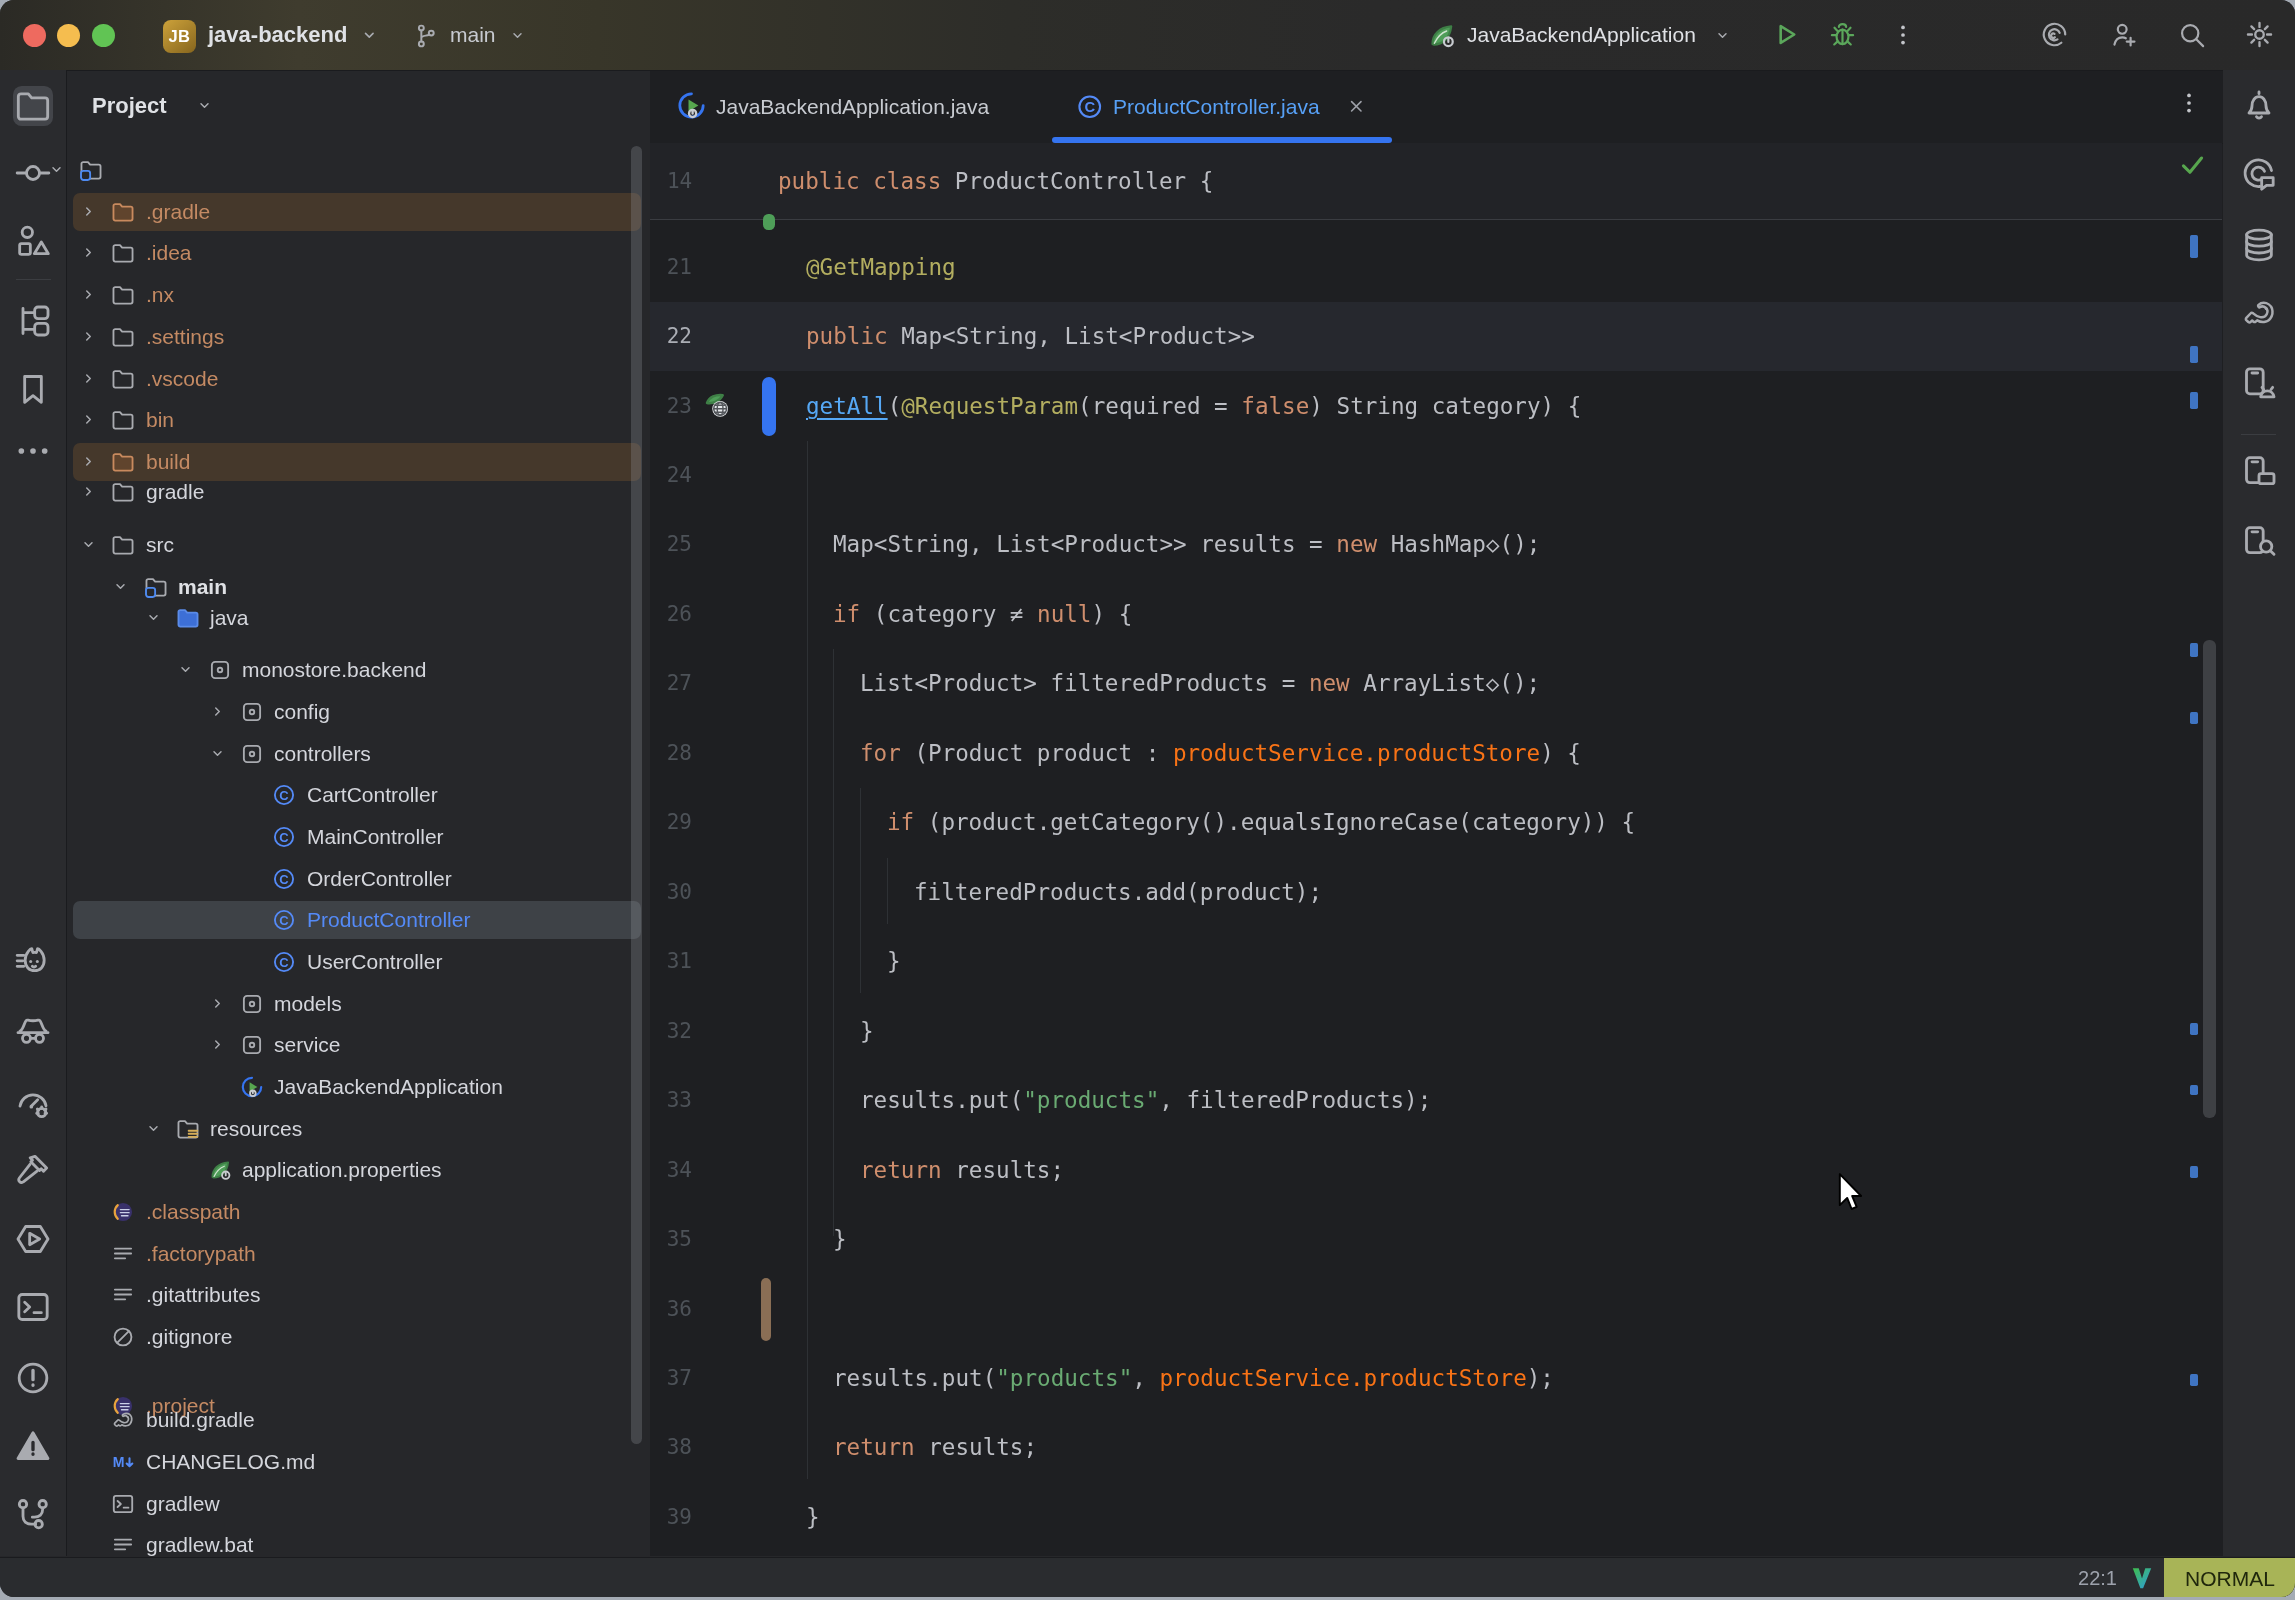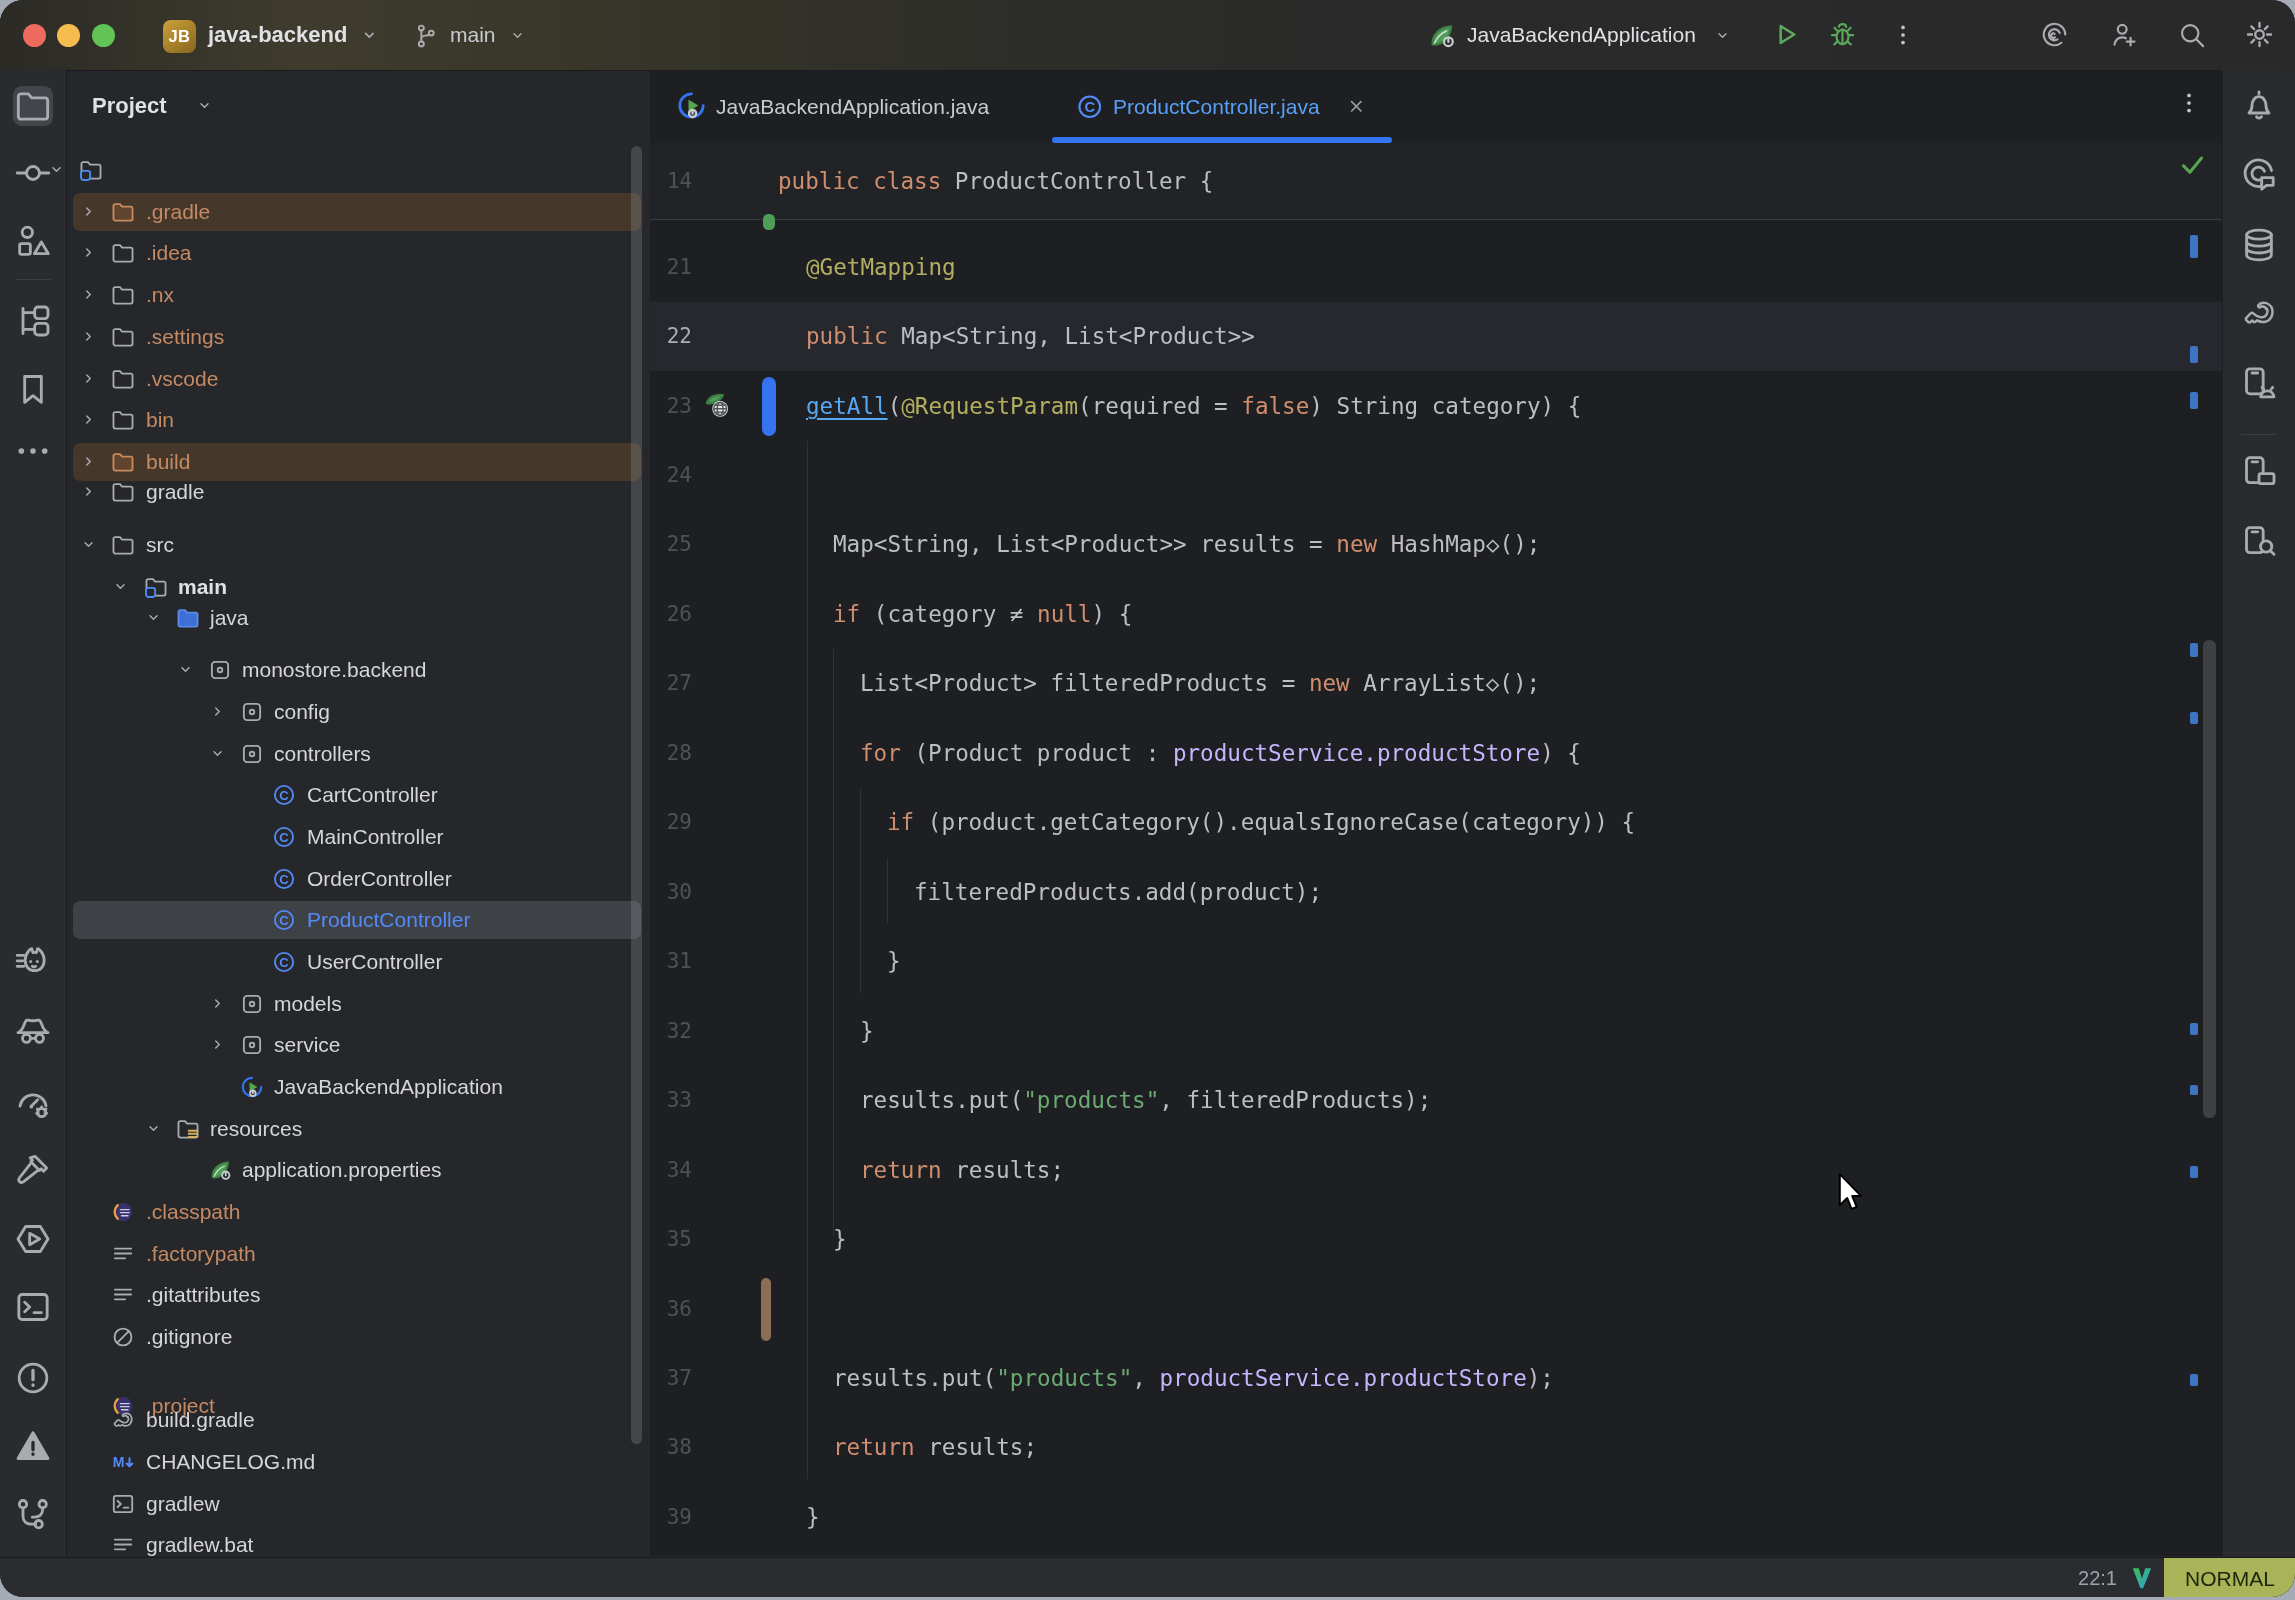--- a/index.html
+++ b/index.html
@@ -1,18 +1,18 @@
 <!DOCTYPE html>
 <html style="font-size:14px"><head>
 <meta charset="utf-8">
 <style>
   html,body{margin:0;padding:0;background:#A4ABB4;width:2295px;height:1601px;
     font-family:"Liberation Sans","DejaVu Sans",sans-serif;-webkit-font-smoothing:antialiased;
     user-select:none;cursor:default;overflow:hidden;}
-  #win{position:absolute;left:0;top:0;width:2295px;height:1597px;border-radius:23px;overflow:hidden;background:#26272A;}
+  #win{position:absolute;left:0;top:0;width:2295px;height:1597px;border-radius:14px;overflow:hidden;background:#26272A;}
   .abs{position:absolute;}
   .mono{font-family:"DejaVu Sans Mono","Liberation Mono",monospace;}
   
   #titlebar{position:absolute;left:0;top:0;width:2295px;height:70px;
     background:linear-gradient(90deg,#2B2A25 0%,#3F3C2E 13%,#383629 26%,#2D2D29 44%,#2A2A2A 60%,#292929 100%);
     border-bottom:0.9px solid #1A1B1E;}
   .light{position:absolute;top:24px;width:23.4px;height:23.4px;border-radius:50%;}
   #jb-logo{position:absolute;left:163px;top:20px;width:33px;height:33px;border-radius:7.8px;
     background:linear-gradient(140deg,#CDA23A,#86651E);color:#fff;font-weight:700;font-size:16.5px;
     display:flex;align-items:center;justify-content:center;letter-spacing:0.4px;}
@@ -41,21 +41,21 @@
   
   #editor-bg{position:absolute;left:650px;top:71px;width:1573px;height:1485px;background:#1E1F22;}
   #tabbar{position:absolute;left:650px;top:71px;width:1573px;height:72px;border-bottom:0.9px solid #1A1B1E;}
   .tab-label{position:absolute;top:0;height:72px;line-height:72px;font-size:21px;}
   #tab-underline{position:absolute;left:402px;top:66px;width:340px;height:6px;border-radius:3.5px;background:#3574F0;}
   #sticky{position:absolute;left:650px;top:143px;width:1572px;height:76px;background:#222327;border-bottom:0.9px solid #3A3C41;}
   .lnum{position:absolute;left:-7.8px;width:50px;text-align:right;font-size:21px;color:#4D5258;}
   .lnum.cur{color:#ABAEB5;}
   .ctoks{position:absolute;left:0;font-size:22.6px;white-space:pre;}
   .kw{color:#CF8E6D;} .ann{color:#B3AE60;} .m{color:#56A8F5;text-decoration:underline;text-decoration-thickness:1.7px;text-underline-offset:4.3px;}
-  .str{color:#6AAB73;} .f{color:#c4b5fd;} .p{color:#BCBEC4;}
+  .str{color:#6AAB73;} .f{color:#f97316;} .p{color:#BCBEC4;}
   .guide{position:absolute;width:0.9px;background:#2E3135;}
   .rmark{position:absolute;left:2190px;width:7.8px;border-radius:1.7px;background:#3F74C2;}
   .curline{position:absolute;left:650px;width:1572px;height:69px;background:#26282E;}
   
   #statusbar{position:absolute;left:0;top:1557px;width:2295px;height:41px;background:#2A2C2F;border-top:0.9px solid #1A1B1E;}
   #caret-pos{position:absolute;left:2039px;top:0;width:78px;height:41px;line-height:41px;text-align:right;font-size:20px;color:#9DA2AC;}
   #vim-icon{position:absolute;left:2129px;top:7px;width:26px;height:26px;}
   #vim-mode{position:absolute;left:2164px;top:0;width:132px;height:41px;background:#A8B457;color:#20270C;
     display:flex;align-items:center;justify-content:center;font-size:21px;}
   #cursor{position:absolute;left:1834px;top:1172px;width:31px;height:43px;}

